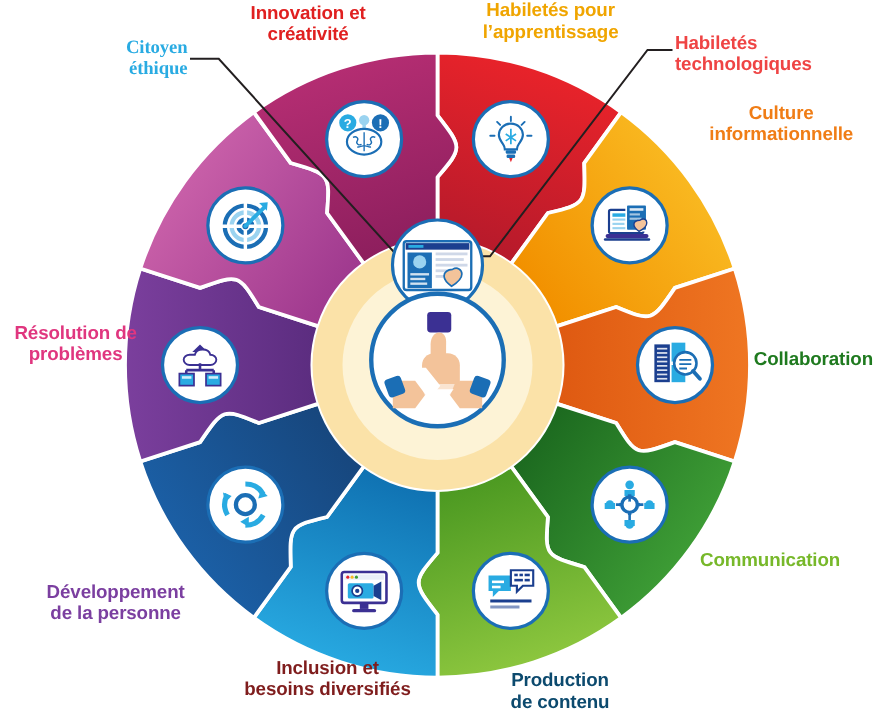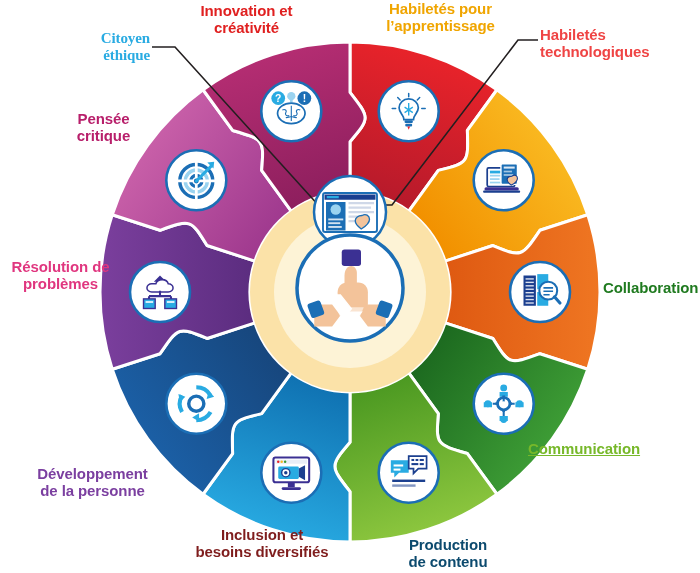--- a/index.html
+++ b/index.html
@@ -367,39 +367,39 @@
       </g>
     </g>
   </svg>
 
   <div class="label c" style="left: 179px; top: 2px; width: 135px; color: rgb(224, 32, 32);">Innovation et
 créativité</div>
 
   <div class="label c" style="left: 368px; top: 0px; width: 145px; color: rgb(240, 165, 0);">Habiletés pour
 l’apprentissage</div>
 
+  <div class="label c" style="left: 555px; top: 82px; width: 140px; color: rgb(240, 125, 22);">Culture
+informationnelle</div>
 
   <div class="label l" style="left: 603px; top: 279px; width: 100px; color: rgb(31, 122, 31);">Collaboration</div>
 
-  <div class="label l" style="left: 528px; top: 440px; width: 130px; color: rgb(119, 184, 42); text-decoration: underline;">Communication</div>
+  <div class="label l" style="left: 560px; top: 440px; width: 130px; color: rgb(119, 184, 42);">Communication</div>
 
   <div class="label c" style="left: 388px; top: 536px; width: 120px; color: #0c4a6e;">Production
 de contenu</div>
 
   <div class="label c" style="left: 182px; top: 526px; width: 160px; color: #7f1d1d;">Inclusion et
 besoins diversifiés</div>
 
   <div class="label c" style="left: 20px; top: 426px; width: 145px; color: rgb(123, 63, 160); margin-top: 39px;">Développement
 de la personne</div>
 
   <div class="label c" style="left: -2px; top: 258px; width: 125px; color: rgb(224, 54, 127);">Résolution de
 problèmes</div>
 
-  <div class="label c" style="left: 56px; top: 110px; width: 95px; color: rgb(184, 31, 107);">Pensée
-critique</div>
 
   <div class="label r" style="left: 42px; top: 30px; width: 108px; color: rgb(41, 171, 226);">Citoyen
 éthique</div>
 
   <div class="label l" style="left: 540px; top: 26px; width: 150px; color: #ef4444;">Habiletés
 technologiques</div>
 
 </div>
 
 </body></html>

